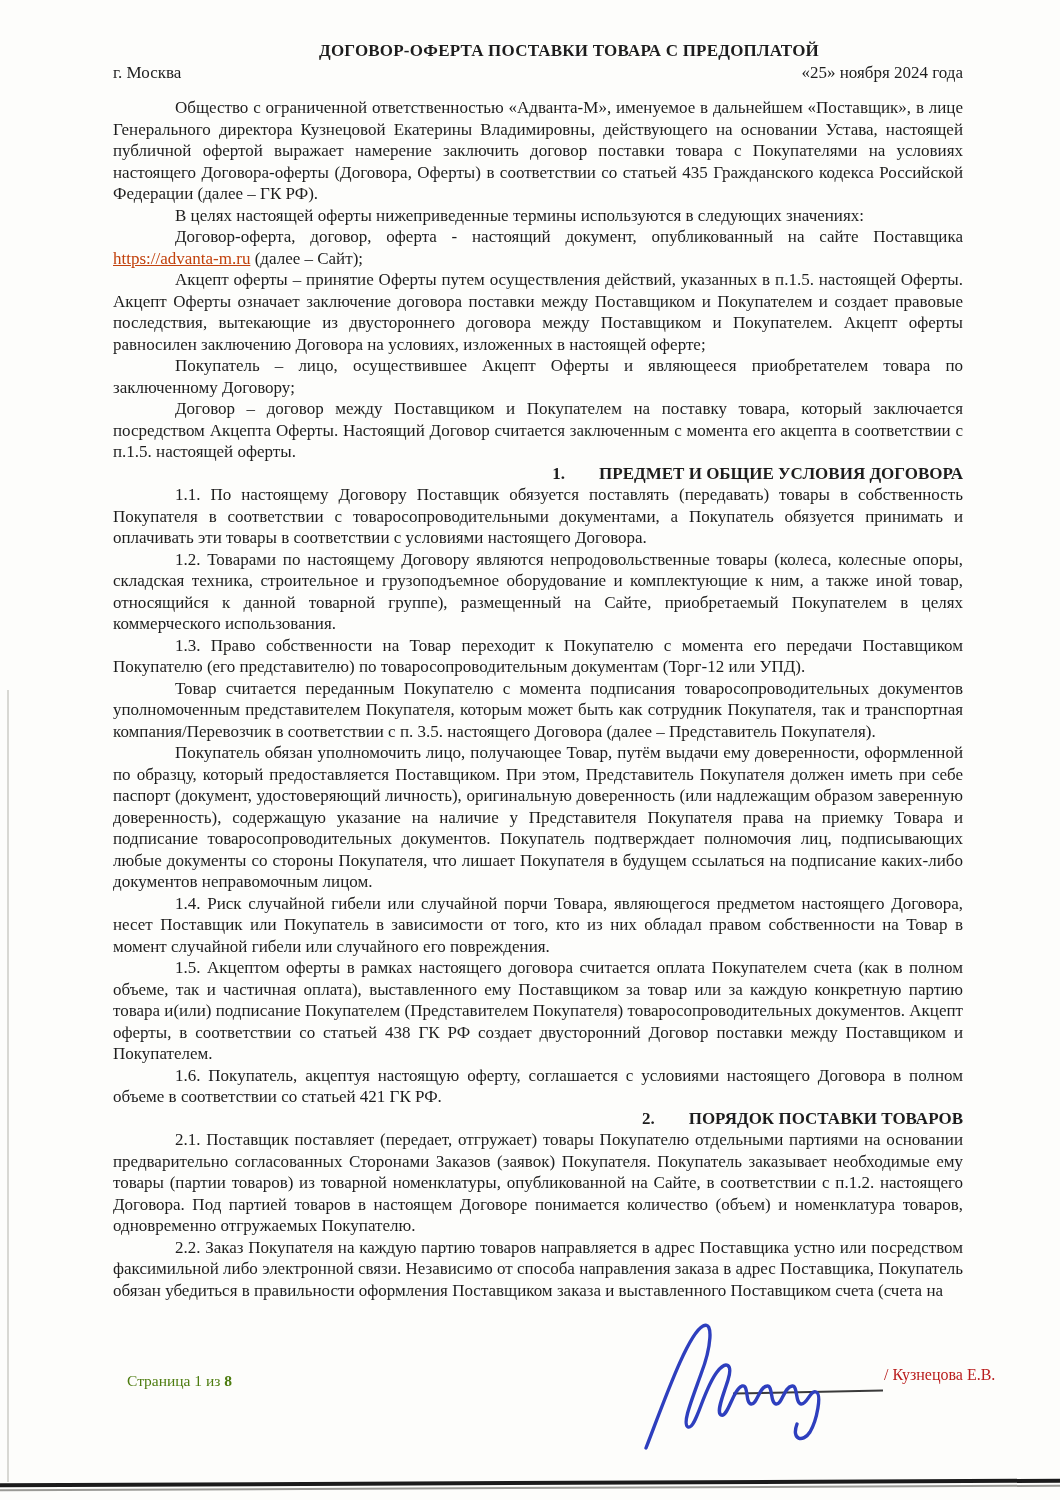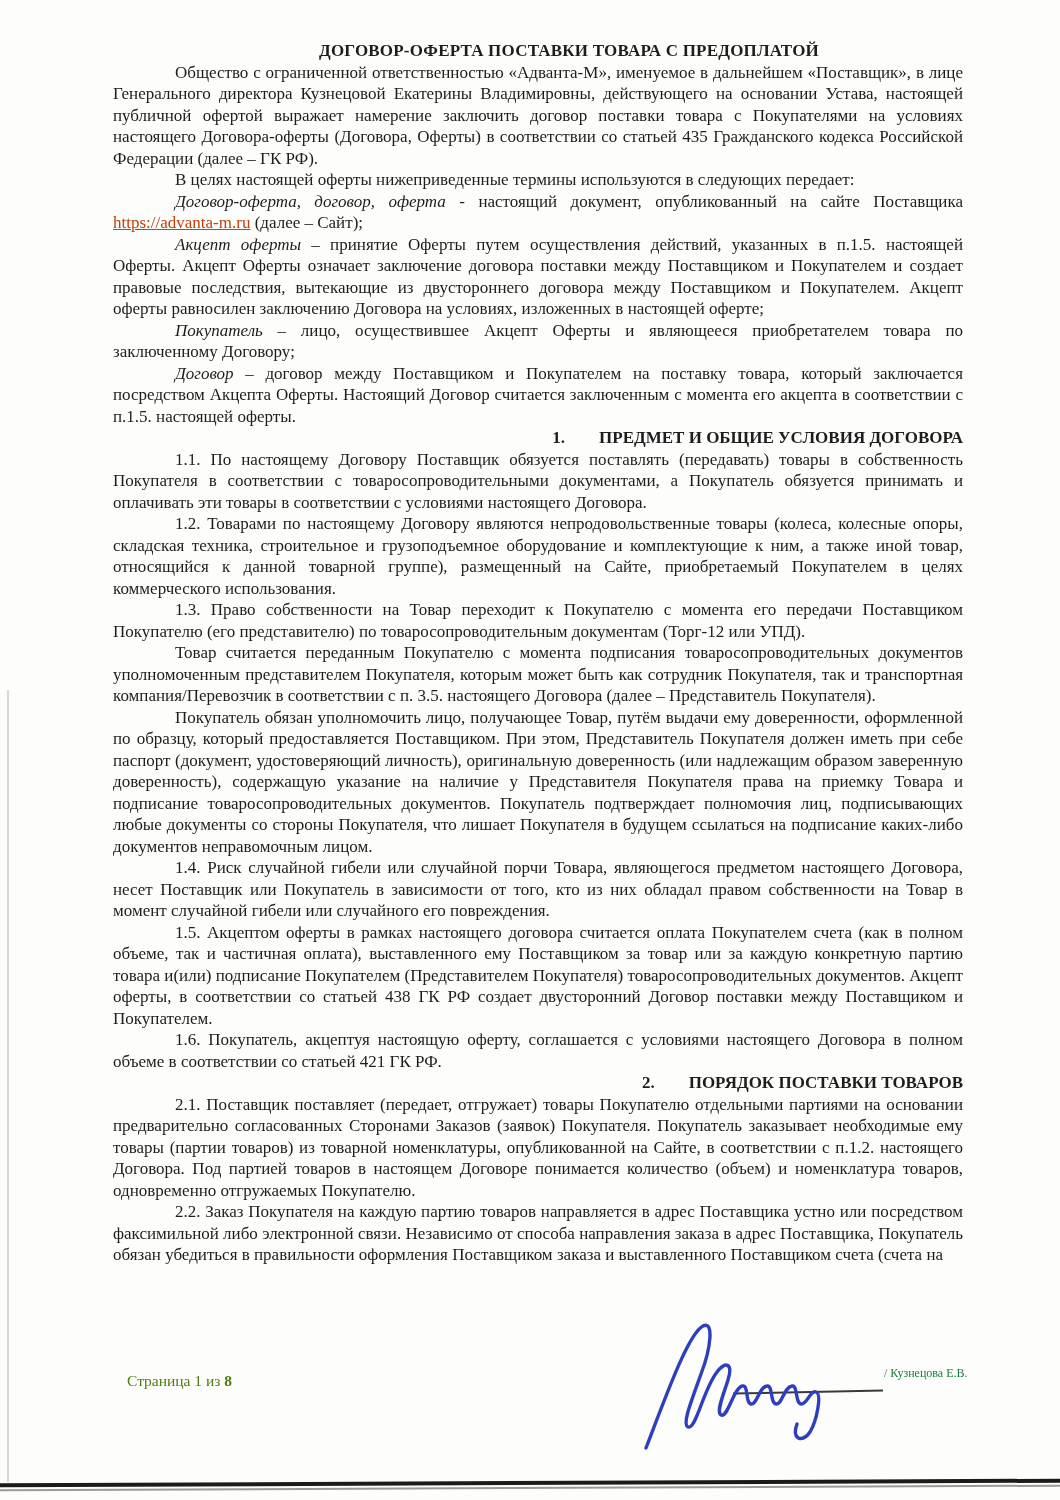--- a/index.html
+++ b/index.html
@@ -20,40 +20,40 @@
   .doc-title{
     text-align:center;font-weight:bold;
     margin:0 0 16px 0;text-indent:0;
     letter-spacing:.2px;
   }
   .city-row{
     display:flex;justify-content:space-between;
     margin:0 0 14px 0;
   }
   .content p{margin:0;text-indent:62px;}
-  .lead{font-style:italic;}
+  .lead{}
   .site-link{text-decoration:underline;color:#c2410c;cursor:pointer;}
   .sec-heading{
     text-align:right;font-weight:bold;
     margin:9px 0 9px 0;text-indent:0;
   }
   .sec-heading .num{margin-right:34px;}
   .footer-page{
     position:absolute;left:127px;top:1372px;
     font-size:15.5px;color:#4d7c0f;
   }
   .footer-page b{font-weight:bold;}
   .sig-wrap{position:absolute;left:640px;top:1312px;width:240px;height:146px;}
   .sig-line{
     position:absolute;left:733px;top:1391px;width:150px;height:2px;
     background:#3a3a3a;transform:rotate(-1.2deg);
   }
   .sig-name{
     position:absolute;left:884px;top:1366px;
-    font-size:12px;color:#15803d;white-space:nowrap;
+    font-size:16px;color:#b91c1c;white-space:nowrap;
   }
   .scan-edge-bottom{
     position:absolute;left:-6px;top:1481px;width:1072px;height:4px;
     background:#1b1b1b;transform:rotate(-0.25deg);
   }
   .scan-edge-bottom2{
     position:absolute;left:-6px;top:1487px;width:1072px;height:2px;
     background:#9a9a96;transform:rotate(-0.25deg);
   }
   .scan-edge-left{
@@ -63,23 +63,27 @@
 </style>
 </head>
 <body>
 
 <div class="page">
 
   <div class="content">
 
     <p class="doc-title">ДОГОВОР-ОФЕРТА ПОСТАВКИ ТОВАРА С ПРЕДОПЛАТОЙ</p>
 
+    <div class="city-row">
+      <span>г. Москва</span>
+      <span>«25» ноября 2024 года</span>
+    </div>
 
     <p>Общество с ограниченной ответственностью «Адванта-М», именуемое в дальнейшем «Поставщик», в лице Генерального директора Кузнецовой Екатерины Владимировны, действующего на основании Устава, настоящей публичной офертой выражает намерение заключить договор поставки товара с Покупателями на условиях настоящего Договора-оферты (Договора, Оферты) в соответствии со статьей 435 Гражданского кодекса Российской Федерации (далее – ГК РФ).</p>
-    <p>В целях настоящей оферты нижеприведенные термины используются в следующих передает:</p>
+    <p>В целях настоящей оферты нижеприведенные термины используются в следующих значениях:</p>
 
     <p>
       <span class="lead">Договор-оферта, договор, оферта</span><span> - настоящий документ, опубликованный на сайте Поставщика </span><span class="site-link">https://advanta-m.ru</span><span> (далее – Сайт);</span>
     </p>
 
     <p>
       <span class="lead">Акцепт оферты</span><span> – принятие Оферты путем осуществления действий, указанных в п.1.5. настоящей Оферты. Акцепт Оферты означает заключение договора поставки между Поставщиком и Покупателем и создает правовые последствия, вытекающие из двустороннего договора между Поставщиком и Покупателем. Акцепт оферты равносилен заключению Договора на условиях, изложенных в настоящей оферте;</span>
     </p>
 
     <p>

